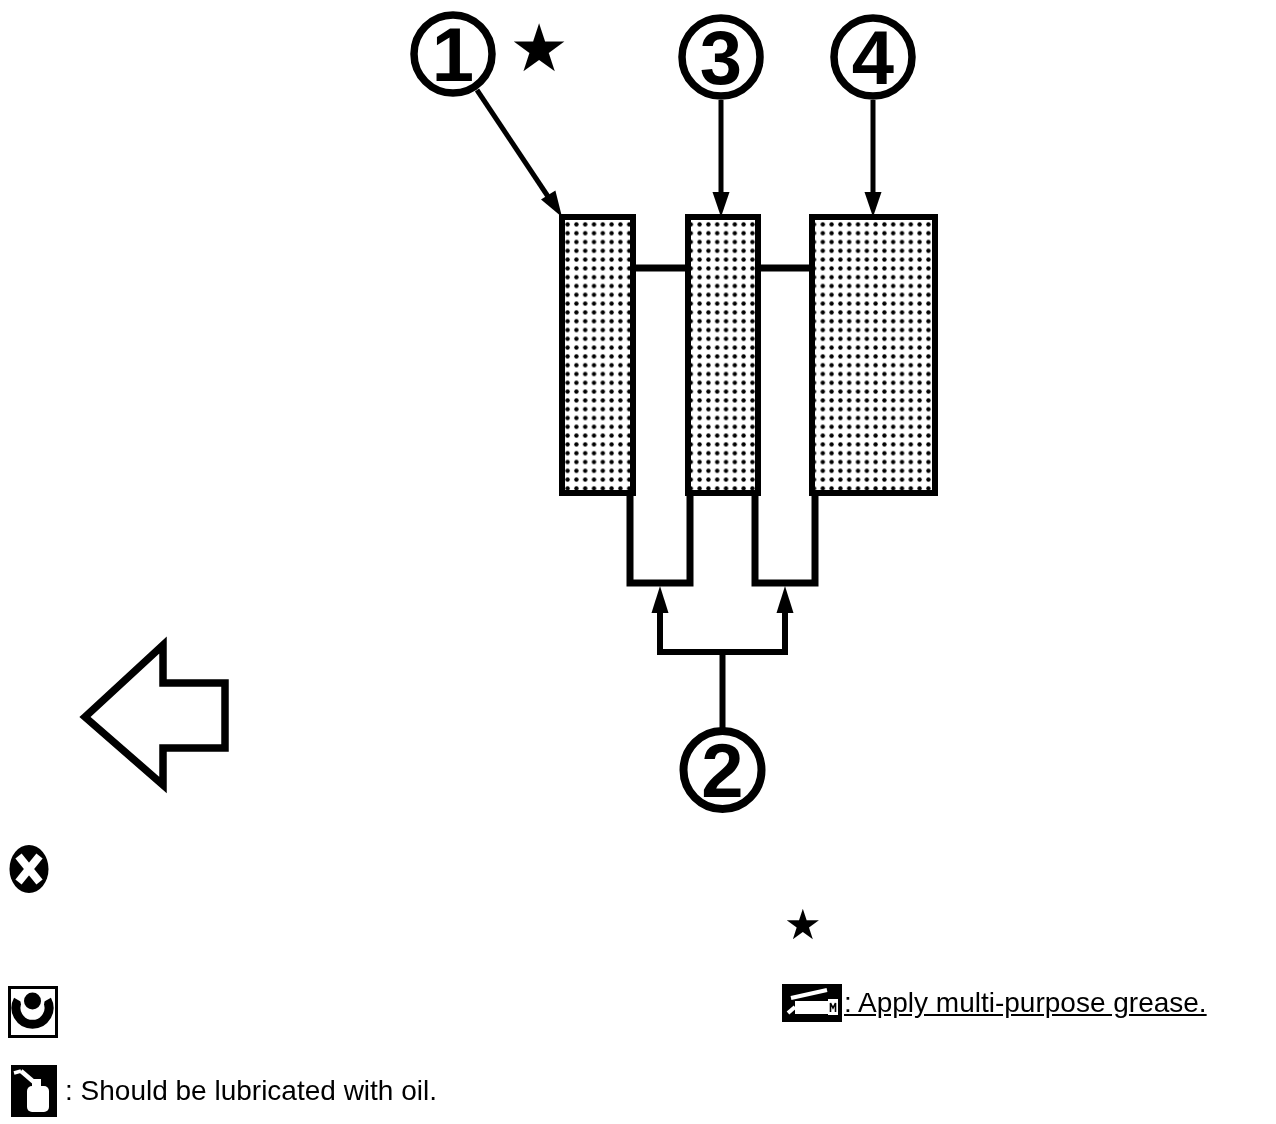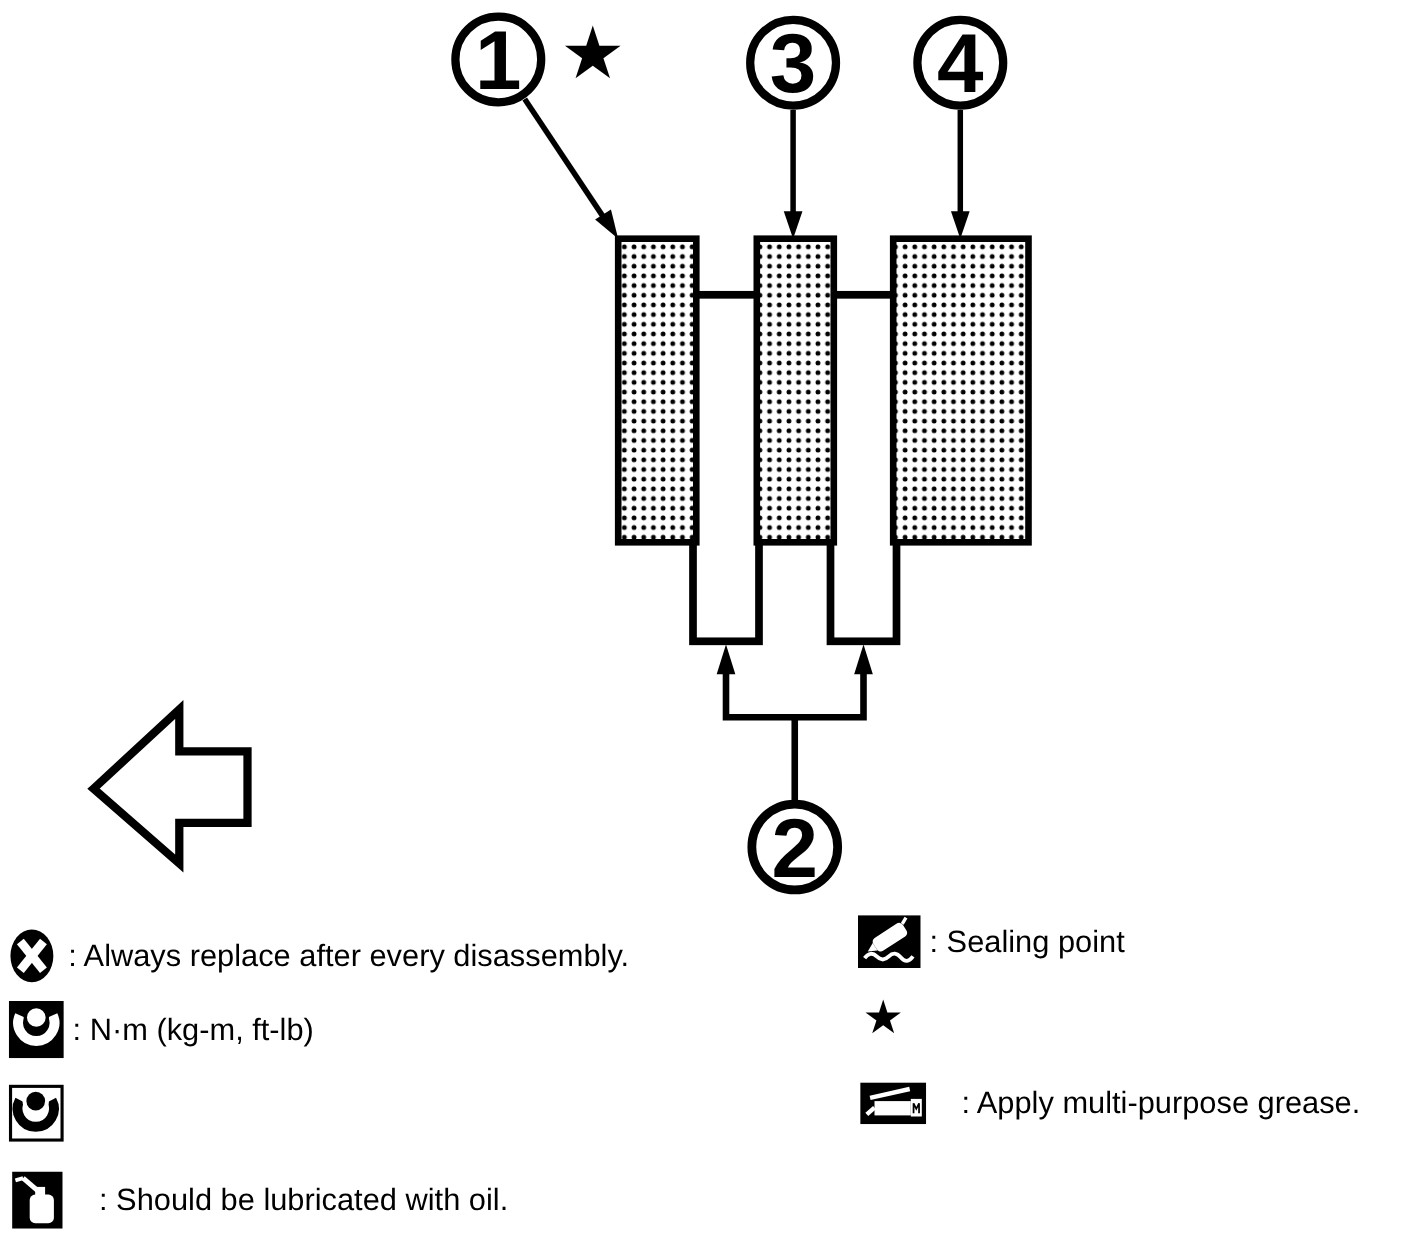--- a/index.html
+++ b/index.html
@@ -4,21 +4,21 @@
 <style>
   html,body{margin:0;padding:0;background:#ffffff;}
   #page{position:relative;width:1276px;height:1124px;background:#ffffff;overflow:hidden;
         font-family:"Liberation Sans",sans-serif;color:#000;}
   #diagram-svg{position:absolute;left:0;top:0;}
   .callout-num{font-family:"Liberation Sans",sans-serif;font-weight:bold;font-size:76px;fill:#000;}
   .star-top{font-family:"DejaVu Sans",sans-serif;font-size:66px;fill:#000;}
   .legend-row{position:absolute;display:flex;align-items:center;}
   .legend-text{font-size:28px;line-height:1.1;white-space:nowrap;color:#000;}
   .legend-icon{flex:0 0 auto;display:block;}
-  .m8{margin-left:8px;} .m12{margin-left:12px;} .m11{margin-left:11px;} .m18{margin-left:32px;}
+  .m8{margin-left:8px;} .m12{margin-left:12px;} .m11{margin-left:11px;} .m18{margin-left:2px;text-decoration:underline;}
   .star-glyph{font-family:"DejaVu Sans",sans-serif;font-size:42px;line-height:1;color:#000;}
 </style>
 </head>
 <body>
 
 <div id="page">
 
   <svg id="diagram-svg" width="1276" height="830" viewBox="0 0 1276 830" xmlns="http://www.w3.org/2000/svg">
     <defs>
       <pattern id="dots" width="8.8" height="8.8" patternUnits="userSpaceOnUse">
@@ -59,65 +59,43 @@
 
     <polygon points="85,717 163,645 163,683 225,683 225,748 163,748 163,785" fill="#ffffff" stroke="#000" stroke-width="7.5" stroke-linejoin="miter"></polygon>
   </svg>
 
   <div class="legend-row" style="left:8px;top:845px;height:48px;">
     <svg class="legend-icon" width="42" height="50" viewBox="0 0 42 50">
       <ellipse cx="21" cy="25" rx="19.5" ry="24" fill="#000"></ellipse>
       <line x1="10.5" y1="12" x2="31.5" y2="38" stroke="#fff" stroke-width="8"></line>
       <line x1="31.5" y1="12" x2="10.5" y2="38" stroke="#fff" stroke-width="8"></line>
     </svg>
-    <span class="legend-text m12">: Always replace after every disassembly.</span>
   </div>
 
-  <div class="legend-row" style="left:8px;top:910px;height:52px;">
-    <svg class="legend-icon" width="50" height="52" viewBox="0 0 50 52">
-      <rect x="0" y="0" width="50" height="52" fill="#000"></rect>
-      <path d="M 10 13 A 16.5 16.5 0 1 0 40 13" fill="none" stroke="#fff" stroke-width="9"></path>
-      <circle cx="25" cy="15" r="11.5" fill="#000"></circle>
-      <circle cx="25" cy="15" r="8.5" fill="#fff"></circle>
-    </svg>
-    <span class="legend-text m8">: N·m (kg-m, ft-lb)</span>
-  </div>
 
   <div class="legend-row" style="left:8px;top:986px;height:52px;">
     <svg class="legend-icon" width="50" height="52" viewBox="0 0 50 52">
       <rect x="1.5" y="1.5" width="47" height="49" fill="#fff" stroke="#000" stroke-width="3"></rect>
       <path d="M 10 14 A 16.5 16.5 0 1 0 39 14" fill="none" stroke="#000" stroke-width="9"></path>
       <circle cx="24.5" cy="15" r="12" fill="#fff"></circle>
       <circle cx="24.5" cy="15" r="8.5" fill="#000"></circle>
     </svg>
   </div>
 
-  <div class="legend-row" style="left:11px;top:1065px;height:52px;gap:25px;">
+  <div class="legend-row" style="left:11px;top:1065px;height:52px;">
     <svg class="legend-icon" width="46" height="52" viewBox="0 0 46 52">
       <rect x="0" y="0" width="46" height="52" fill="#000"></rect>
       <rect x="16" y="21" width="22" height="26" rx="5" fill="#fff"></rect>
       <rect x="21" y="14" width="9" height="9" fill="#fff"></rect>
       <line x1="24" y1="18" x2="10" y2="6" stroke="#fff" stroke-width="4.5"></line>
       <line x1="10" y1="6" x2="3" y2="8" stroke="#fff" stroke-width="3.5"></line>
     </svg>
     <span class="legend-text m8">: Should be lubricated with oil.</span>
   </div>
 
-  <div class="legend-row" style="left:780px;top:832px;height:48px;">
-    <svg class="legend-icon" width="57" height="48" viewBox="0 0 57 48">
-      <rect x="0" y="0" width="57" height="48" fill="#000"></rect>
-      <g transform="rotate(-33 29 20)">
-        <rect x="13" y="13" width="32" height="14" rx="4" fill="#fff"></rect>
-        <polygon points="13,16 5,20 13,24" fill="#fff"></polygon>
-        <line x1="45" y1="16" x2="51" y2="13" stroke="#fff" stroke-width="3"></line>
-      </g>
-      <path d="M 6 39 q 5.5 -7 11 -1.5 t 11 0 t 11 1 t 11 -1" fill="none" stroke="#fff" stroke-width="3.5"></path>
-    </svg>
-    <span class="legend-text m8">: Sealing point</span>
-  </div>
 
   <div class="legend-row" style="left:784px;top:904px;height:42px;">
     <span class="star-glyph">★</span>
   </div>
 
   <div class="legend-row" style="left:782px;top:984px;height:38px;">
     <svg class="legend-icon" width="60" height="38" viewBox="0 0 60 38">
       <rect x="0" y="0" width="60" height="38" fill="#000"></rect>
       <line x1="9" y1="14" x2="45" y2="6" stroke="#fff" stroke-width="4"></line>
       <rect x="13" y="17" width="33" height="13" fill="#fff"></rect>

